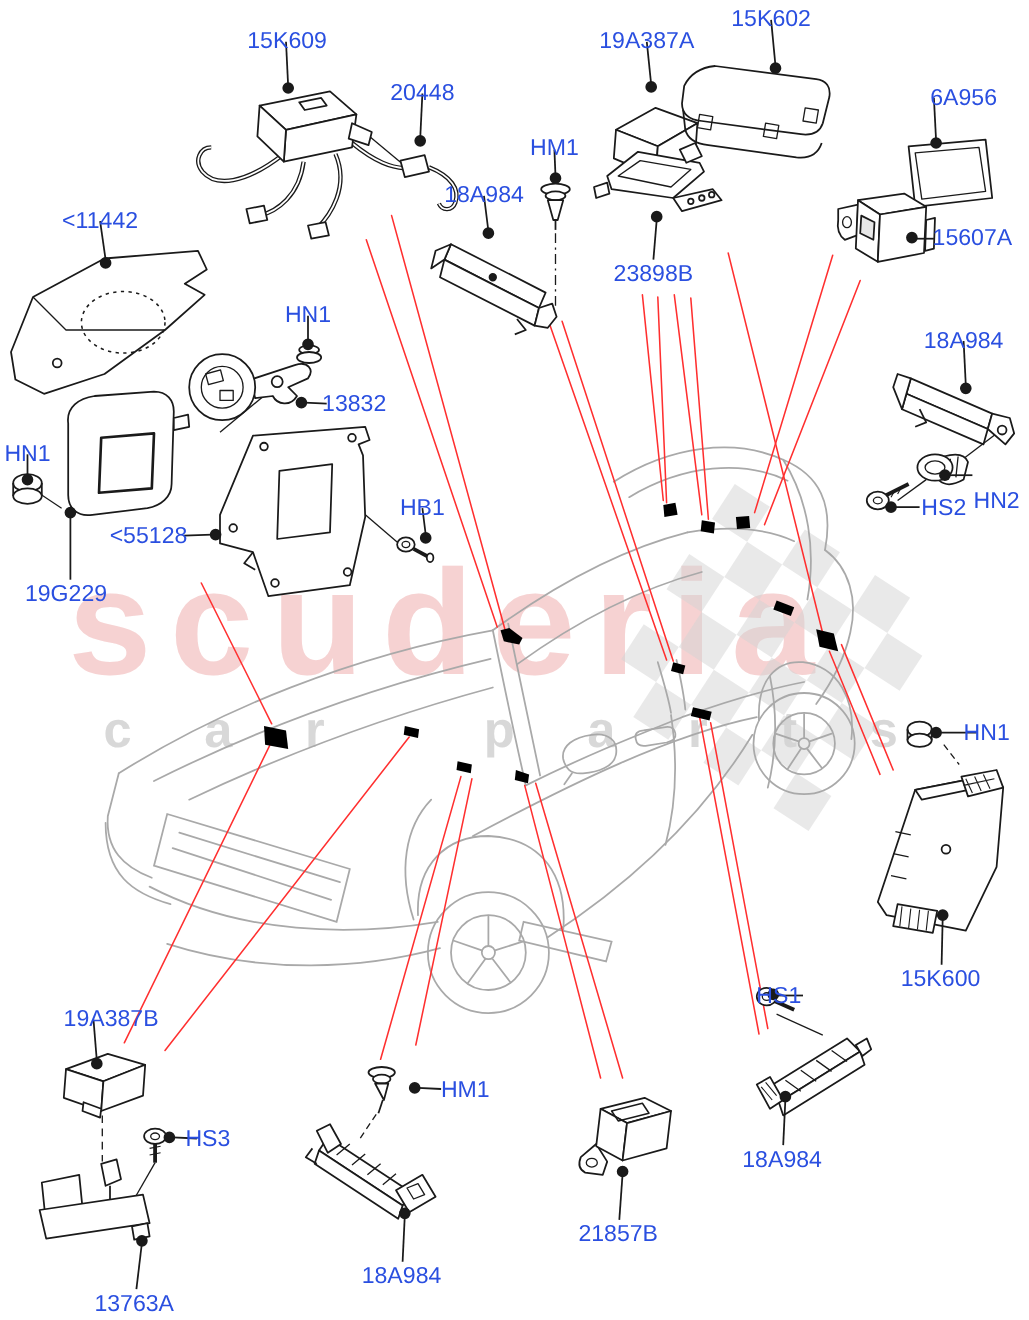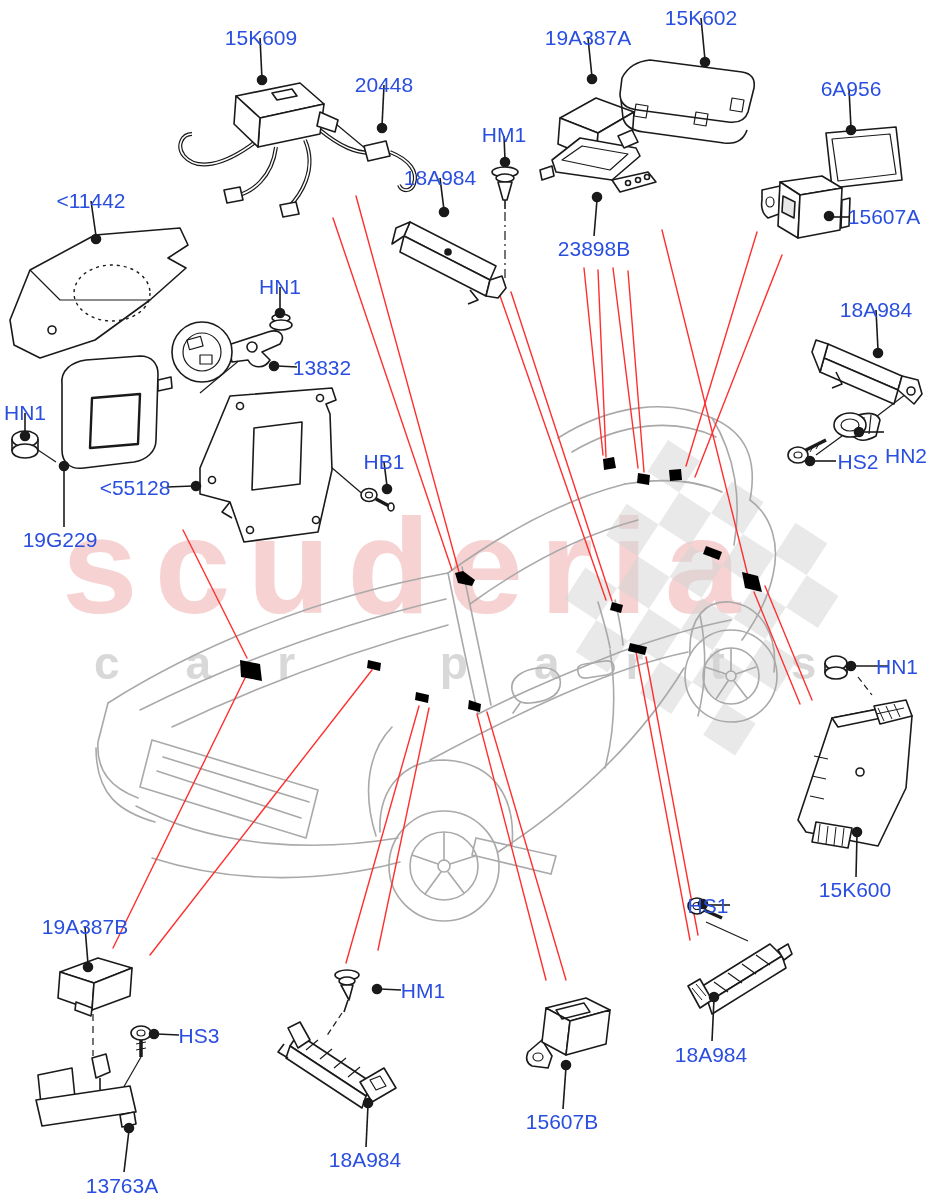--- a/index.html
+++ b/index.html
@@ -437,39 +437,39 @@
       <path d="M742,572 L758,576 L762,592 L745,588 Z"></path>
       <path d="M612,602 L623,605 L621,613 L610,610 Z"></path>
       <path d="M630,643 L647,647 L645,655 L628,651 Z"></path>
     </g>
   </svg>
 
   <div class="plabel" style="left:261px;top:26px">15K609</div>
   <div class="plabel" style="left:384px;top:73px">20448</div>
   <div class="plabel" style="left:588px;top:26px">19A387A</div>
   <div class="plabel" style="left:701px;top:6px">15K602</div>
-  <div class="plabel" style="left:851px;top:77px">6A956</div>
+  <div class="plabel" style="left:876px;top:77px">6A956</div>
   <div class="plabel" style="left:504px;top:123px">HM1</div>
   <div class="plabel" style="left:440px;top:166px">18A984</div>
   <div class="plabel" style="left:594px;top:237px">23898B</div>
   <div class="plabel" style="left:884px;top:205px">15607A</div>
   <div class="plabel" style="left:876px;top:298px">18A984</div>
   <div class="plabel" style="left:906px;top:444px">HN2</div>
   <div class="plabel" style="left:858px;top:450px">HS2</div>
   <div class="plabel" style="left:91px;top:189px">&lt;11442</div>
   <div class="plabel" style="left:280px;top:275px">HN1</div>
   <div class="plabel" style="left:322px;top:356px">13832</div>
   <div class="plabel" style="left:25px;top:401px">HN1</div>
   <div class="plabel" style="left:135px;top:476px">&lt;55128</div>
   <div class="plabel" style="left:384px;top:450px">HB1</div>
   <div class="plabel" style="left:60px;top:528px">19G229</div>
   <div class="plabel" style="left:897px;top:655px">HN1</div>
   <div class="plabel" style="left:855px;top:878px">15K600</div>
   <div class="plabel" style="left:708px;top:894px">HS1</div>
   <div class="plabel" style="left:711px;top:1043px">18A984</div>
-  <div class="plabel" style="left:85px;top:915px">19A387B</div>
-  <div class="plabel" style="left:199px;top:1024px">HS3</div>
+  <div class="plabel" style="left:101px;top:915px">19A387B</div>
+  <div class="plabel" style="left:189px;top:1024px">HS3</div>
   <div class="plabel" style="left:122px;top:1174px">13763A</div>
   <div class="plabel" style="left:423px;top:979px">HM1</div>
   <div class="plabel" style="left:365px;top:1148px">18A984</div>
-  <div class="plabel" style="left:562px;top:1110px">15607B</div>
+  <div class="plabel" style="left:562px;top:1110px">21857B</div>
 
 </div>
 
 </body></html>

